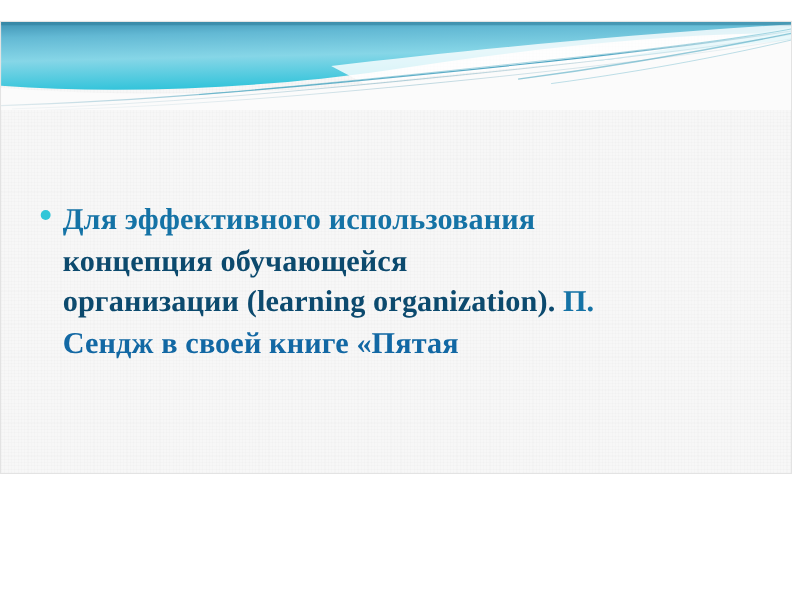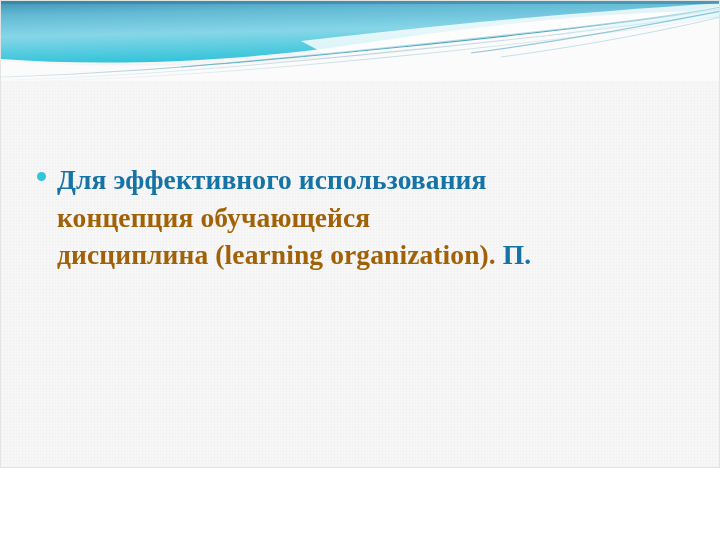--- a/index.html
+++ b/index.html
@@ -3,26 +3,27 @@
 <meta charset="utf-8">
 <style>
   html, body {
     margin: 0;
     padding: 0;
     background: #ffffff;
   }
   #slide {
     position: relative;
     width: 720px;
-    height: 468px;
+    height: 412px;
     overflow: hidden;
     background: #f7f7f7;
     box-sizing: border-box;
     border: 1px solid #e3e3e3;
     font-family: "Liberation Serif", "DejaVu Serif", serif;
+    margin-top: 19px;
   }
   
   #paper-texture {
     position: absolute;
     inset: 0;
     background-image:
       repeating-linear-gradient(0deg, rgba(0,0,0,0.012) 0px, rgba(0,0,0,0.012) 1px, transparent 1px, transparent 3px),
       repeating-linear-gradient(90deg, rgba(0,0,0,0.012) 0px, rgba(0,0,0,0.012) 1px, transparent 1px, transparent 3px);
     pointer-events: none;
   }
@@ -75,21 +76,21 @@
     letter-spacing: 0.1px;
     color: #1573a6;
     text-rendering: optimizeLegibility;
   }
   #bullet-text .ln {
     display: block;
     white-space: nowrap;
   }
   .c-teal   { color: #1573a6; }
   .c-blue   { color: #1268a4; }
-  .c-purple { color: #a16207; }
+  .c-purple { color: #0c4a6e; }
 </style>
 </head>
 <body>
 
 <div id="slide">
 
   <div id="paper-texture"></div>
 
   <div id="header-banner">
     <svg viewBox="0 0 720 80" preserveAspectRatio="none" xmlns="http://www.w3.org/2000/svg">
@@ -140,19 +141,20 @@
   <div id="content">
     <div id="bullet-block">
 
       <div id="bullet-marker">
         <span class="dot"></span>
       </div>
 
       <div id="bullet-text">
         <span class="ln c-teal">Для эффективного использования</span>
         <span class="ln c-purple">концепция обучающейся</span>
-        <span class="ln"><span class="c-purple">дисциплина (learning organization). </span><span class="c-teal">П.</span></span>
+        <span class="ln"><span class="c-purple">организации (learning organization). </span><span class="c-teal">П.</span></span>
+        <span class="ln c-blue">Сендж в своей книге «Пятая</span>
       </div>
 
     </div>
   </div>
 
 </div>
 
 </body></html>

